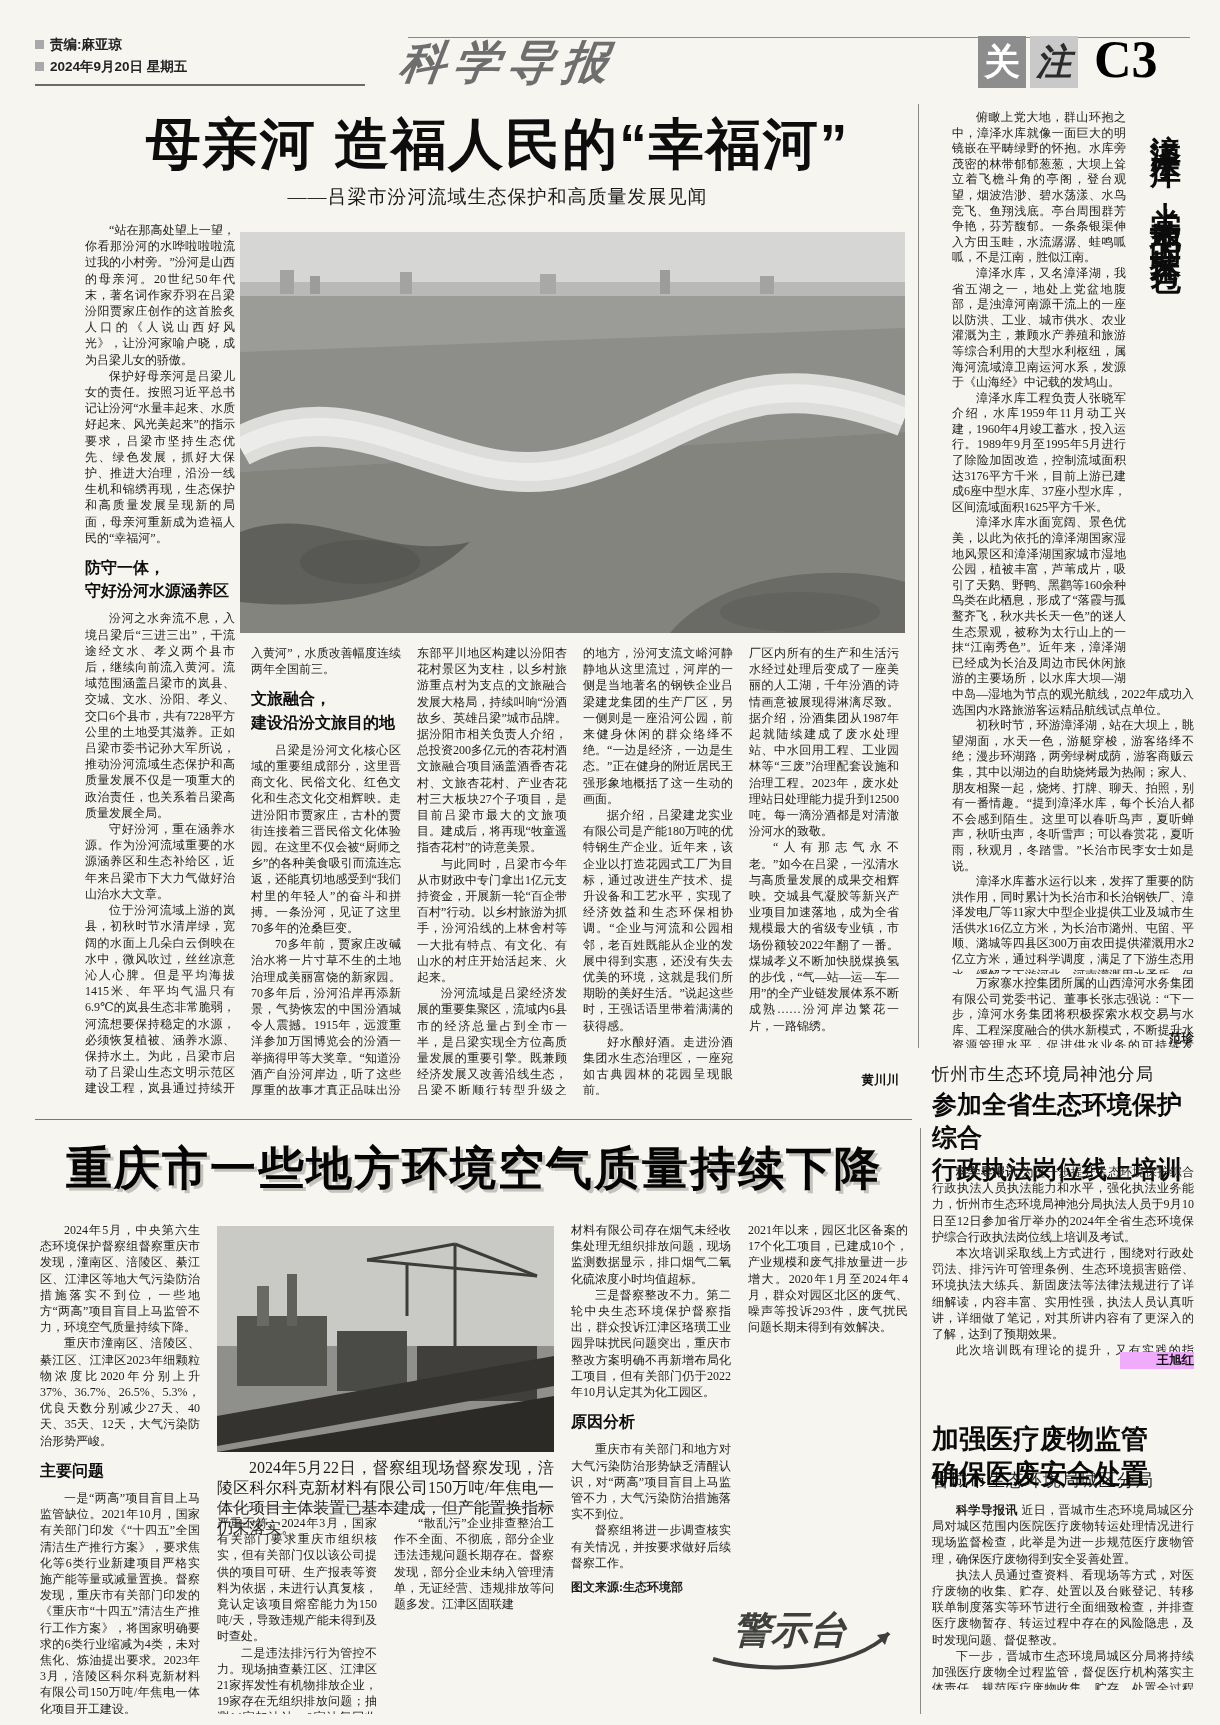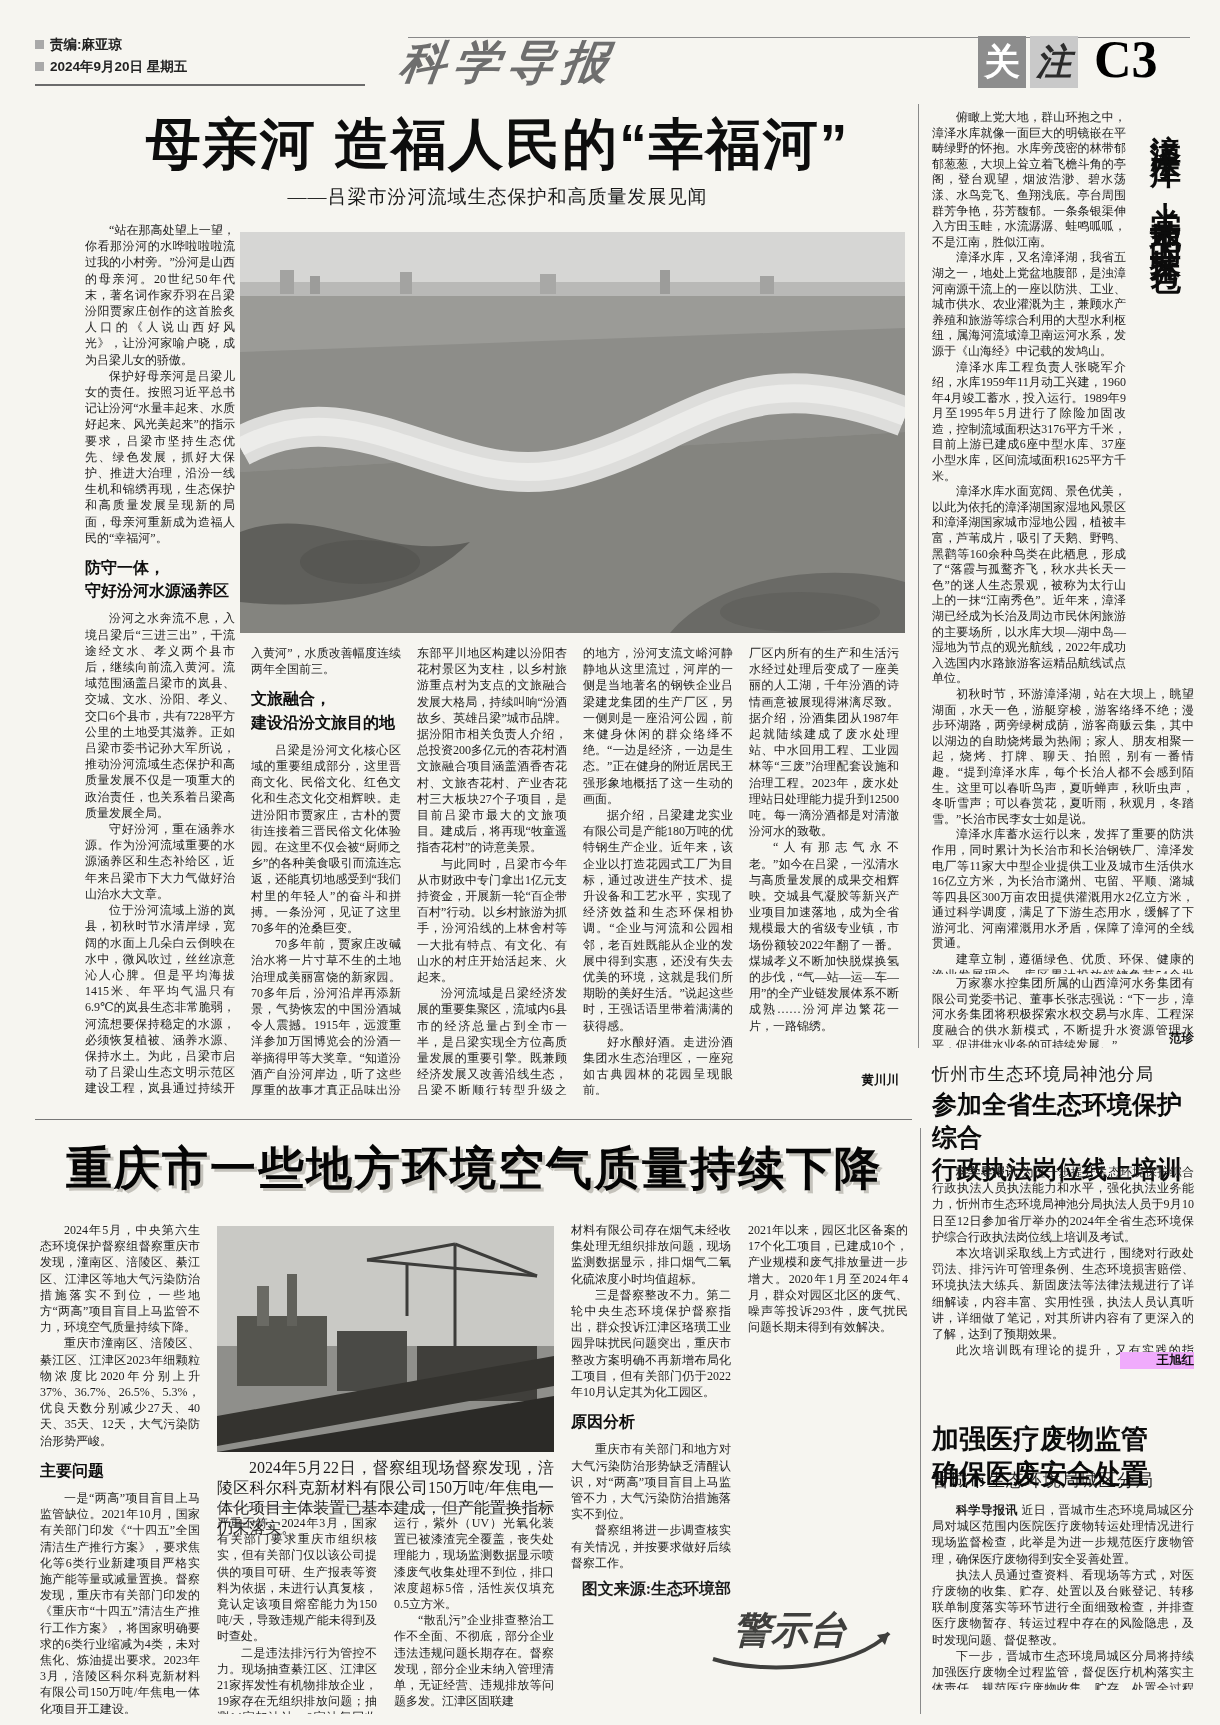--- a/index.html
+++ b/index.html
@@ -17,29 +17,29 @@
   #pageno{font-size:52px;font-weight:900;color:#000;font-family:"Liberation Serif",serif;line-height:60px;}
   
   #a1-headline{width:825px;text-align:center;font-family:"Liberation Sans","DejaVu Sans",sans-serif;
                font-weight:900;font-size:55px;letter-spacing:2px;color:#0d0d0d;white-space:nowrap;}
   #a1-subtitle{width:825px;text-align:center;font-size:19px;color:#1a1a1a;letter-spacing:1px;}
   .col{overflow:hidden;}
   .para{font-size:12px;line-height:16.2px;text-align:justify;text-indent:2em;margin:0;}
   .ni{text-indent:0;}
   .sub{font-family:"Liberation Sans","DejaVu Sans",sans-serif;font-weight:bold;font-size:16px;line-height:1.45;
        margin:10px 0 8px 0;color:#0e0e0e;white-space:pre-line;}
-  .src{font-size:16px;font-weight:bold;text-align:right;margin-top:8px;}
+  .src{font-size:12px;font-weight:bold;text-align:left;margin-top:8px;}
   .byline{font-size:12.5px;font-weight:bold;color:#111;}
   .photo{background:#bbb;}
   .caption{font-size:16px;line-height:20px;text-align:justify;text-indent:2em;}
   .caprule{background:#888;height:1px;}
   .vline{background:#8a8a8a;width:1px;}
   .hline{background:#777;height:1px;}
   
-  #a2-main .para,#a2-end .para{line-height:15.6px;}
+  #a2-main .para,#a2-end .para{line-height:15.6px;margin-left:20px;}
   #a2-vhead{float:right;width:58px;height:556px;margin:0 0 10px 10px;writing-mode:vertical-rl;
             font-family:"Liberation Serif",serif;font-weight:900;font-size:31px;letter-spacing:7px;
             line-height:58px;color:#0c0c0c;}
   
   .kicker{font-family:"Liberation Sans",sans-serif;font-size:17.5px;color:#1a1a1a;letter-spacing:1px;}
   .shead{font-family:"Liberation Sans","DejaVu Sans",sans-serif;font-weight:900;font-size:25px;line-height:1.3;color:#0b0b0b;white-space:pre-line;}
   
   #a3-headline{width:872px;text-align:center;font-family:"Liberation Serif",serif;font-weight:900;font-size:46px;
                letter-spacing:2px;color:#050505;text-shadow:3px 3px 0 #c4c2bb;white-space:nowrap;}
   b.lead{font-family:"Liberation Sans",sans-serif;}
@@ -189,21 +189,20 @@
     </svg>
   </div>
   <div class="abs caption" style="left:217px;top:1458px;width:337px;">2024年5月22日，督察组现场督察发现，涪陵区科尔科克新材料有限公司150万吨/年焦电一体化项目主体装置已基本建成，但产能置换指标仍未落实。</div>
   <div class="abs caprule" style="left:217px;top:1506px;width:337px;"></div>
 
   <div class="abs col" style="left:217px;top:1515px;width:160px;height:199px;">
       <p class="para ni">严重不符。2024年3月，国家有关部门要求重庆市组织核实，但有关部门仅以该公司提供的项目可研、生产报表等资料为依据，未进行认真复核，竟认定该项目熔窑能力为150吨/天，导致违规产能未得到及时查处。</p>
       <p class="para">二是违法排污行为管控不力。现场抽查綦江区、江津区21家挥发性有机物排放企业，19家存在无组织排放问题；抽测14家加油站，9家油气回收装置不正常运行。綦江区美城家居有限公司喷漆废气治理设施长期闲置不</p>
     </div>
   <div class="abs col" style="left:394px;top:1515px;width:160px;height:199px;">
-      <p class="para ni">运行，紫外（UV）光氧化装置已被漆渣完全覆盖，丧失处理能力，现场监测数据显示喷漆废气收集处理不到位，排口浓度超标5倍，活性炭仅填充0.5立方米。</p>
       <p class="para">“散乱污”企业排查整治工作不全面、不彻底，部分企业违法违规问题长期存在。督察发现，部分企业未纳入管理清单，无证经营、违规排放等问题多发。江津区固联建</p>
     </div>
   <div class="abs col" style="left:571px;top:1222px;width:160px;height:492px;">
       <p class="para ni">材料有限公司存在烟气未经收集处理无组织排放问题，现场监测数据显示，排口烟气二氧化硫浓度小时均值超标。</p>
       <p class="para">三是督察整改不力。第二轮中央生态环境保护督察指出，群众投诉江津区珞璜工业园异味扰民问题突出，重庆市整改方案明确不再新增布局化工项目，但有关部门仍于2022年10月认定其为化工园区。</p>
       <div class="sub">原因分析</div>
       <p class="para">重庆市有关部门和地方对大气污染防治形势缺乏清醒认识，对“两高”项目盲目上马监管不力，大气污染防治措施落实不到位。</p>
       <p class="para">督察组将进一步调查核实有关情况，并按要求做好后续督察工作。</p>
       <div class="src">图文来源:生态环境部</div>
     </div>

